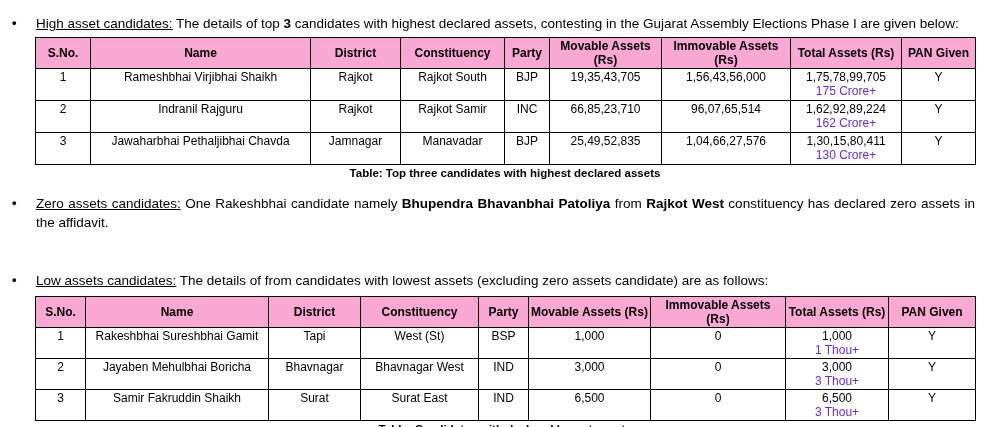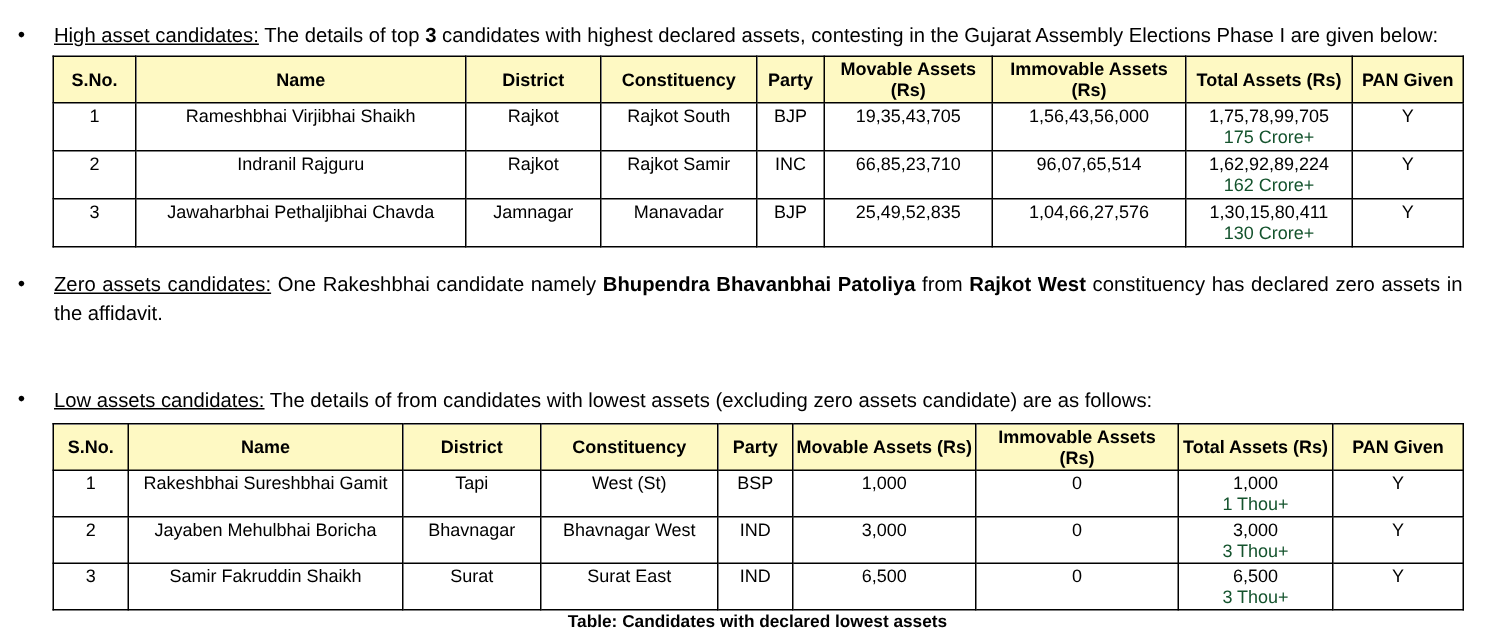--- a/index.html
+++ b/index.html
@@ -27,30 +27,30 @@
     width: 940px;
     font-size: 12px;
   }
   th, td {
     border: 1px solid #000;
     text-align: center;
     padding: 1px 2px;
     overflow: hidden;
   }
   th {
-    background: #fef9c3;
+    background: #f9a8d4;
     font-weight: bold;
     height: 21px;
     vertical-align: middle;
     font-size: 12px;
   }
   td { vertical-align: top; }
   #table-high td { height: 32px; }
   #table-low td { height: 30px; }
-  .red-note { color: #14532d; }
+  .red-note { color: #6d28d9; }
 
   .table-caption {
     width: 940px;
     margin-left: 23px;
     text-align: center;
     font-weight: bold;
     font-size: 11.5px;
     margin-top: 2px;
   }
 
@@ -131,20 +131,21 @@
         <td>25,49,52,835</td>
         <td>1,04,66,27,576</td>
         <td>
           <div>1,30,15,80,411</div>
           <div class="red-note">130 Crore+</div>
         </td>
         <td>Y</td>
       </tr>
     </tbody>
   </table>
+  <div class="table-caption">Table: Top three candidates with highest declared assets</div>
 
   <div class="bullet-item" id="bullet-zero">
     <span class="bullet-marker">•</span>
     <span class="bullet-text"><span class="heading">Zero assets candidates:</span><span> One Rakeshbhai candidate namely </span><span class="b">Bhupendra Bhavanbhai Patoliya</span><span> from </span><span class="b">Rajkot West</span><span> constituency has declared zero assets in the affidavit.</span></span>
   </div>
 
   <div class="bullet-item" id="bullet-low">
     <span class="bullet-marker">•</span>
     <span class="bullet-text"><span class="heading">Low assets candidates:</span><span> The details of from candidates with lowest assets (excluding zero assets candidate) are as follows:</span></span>
   </div>

